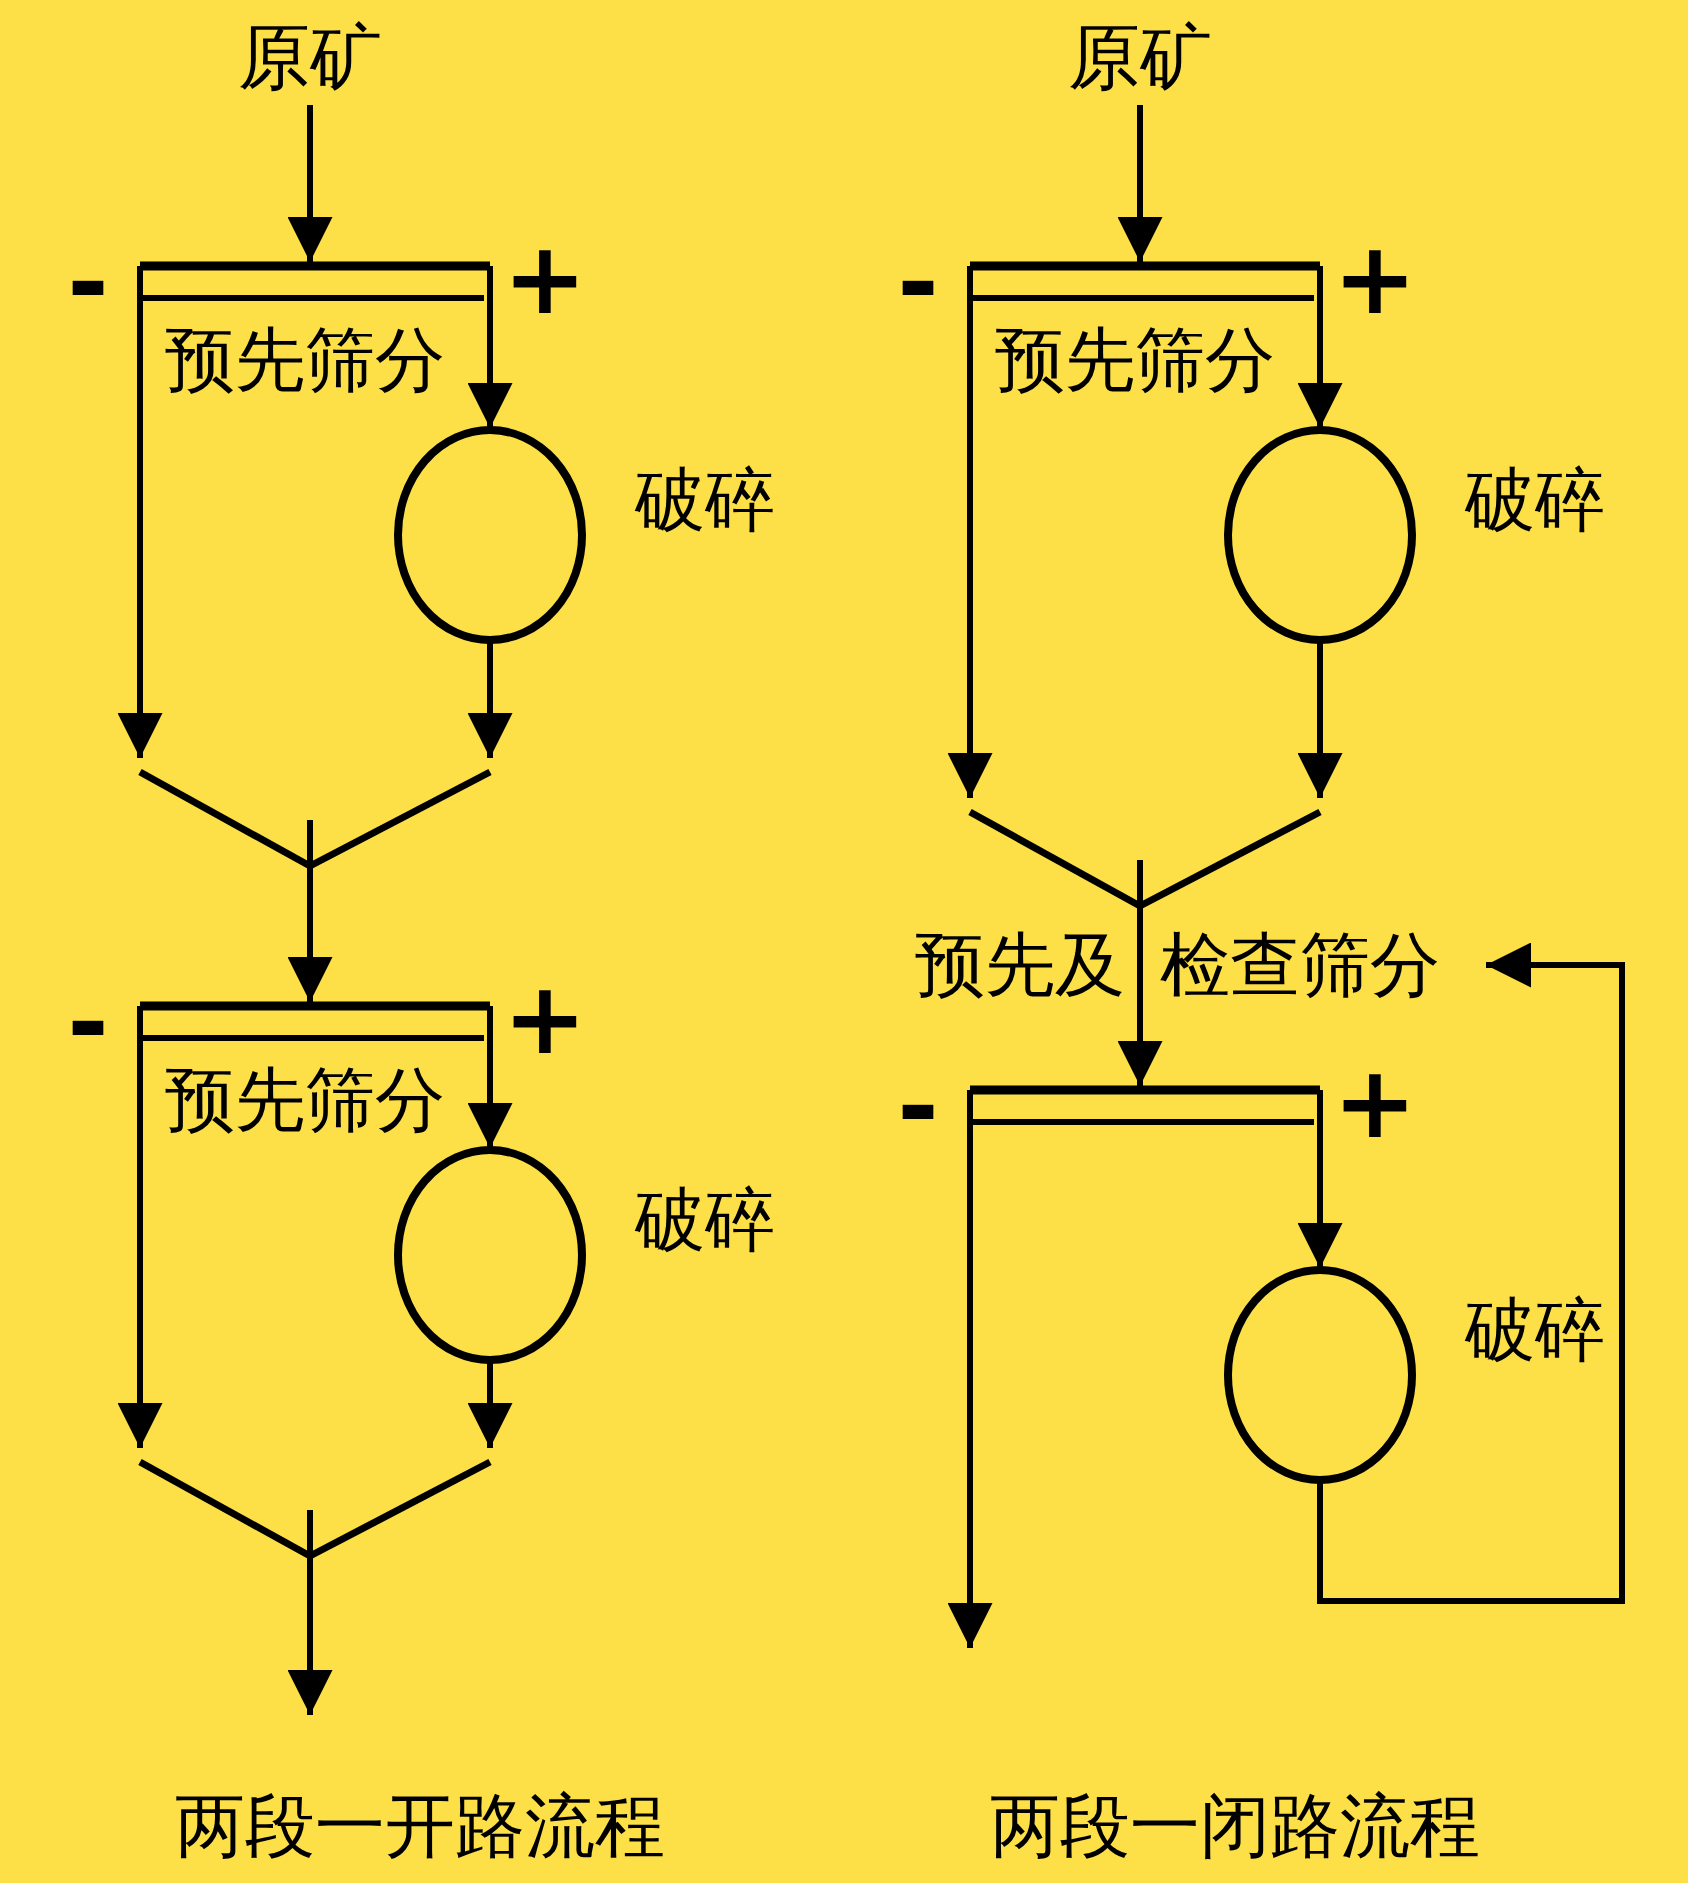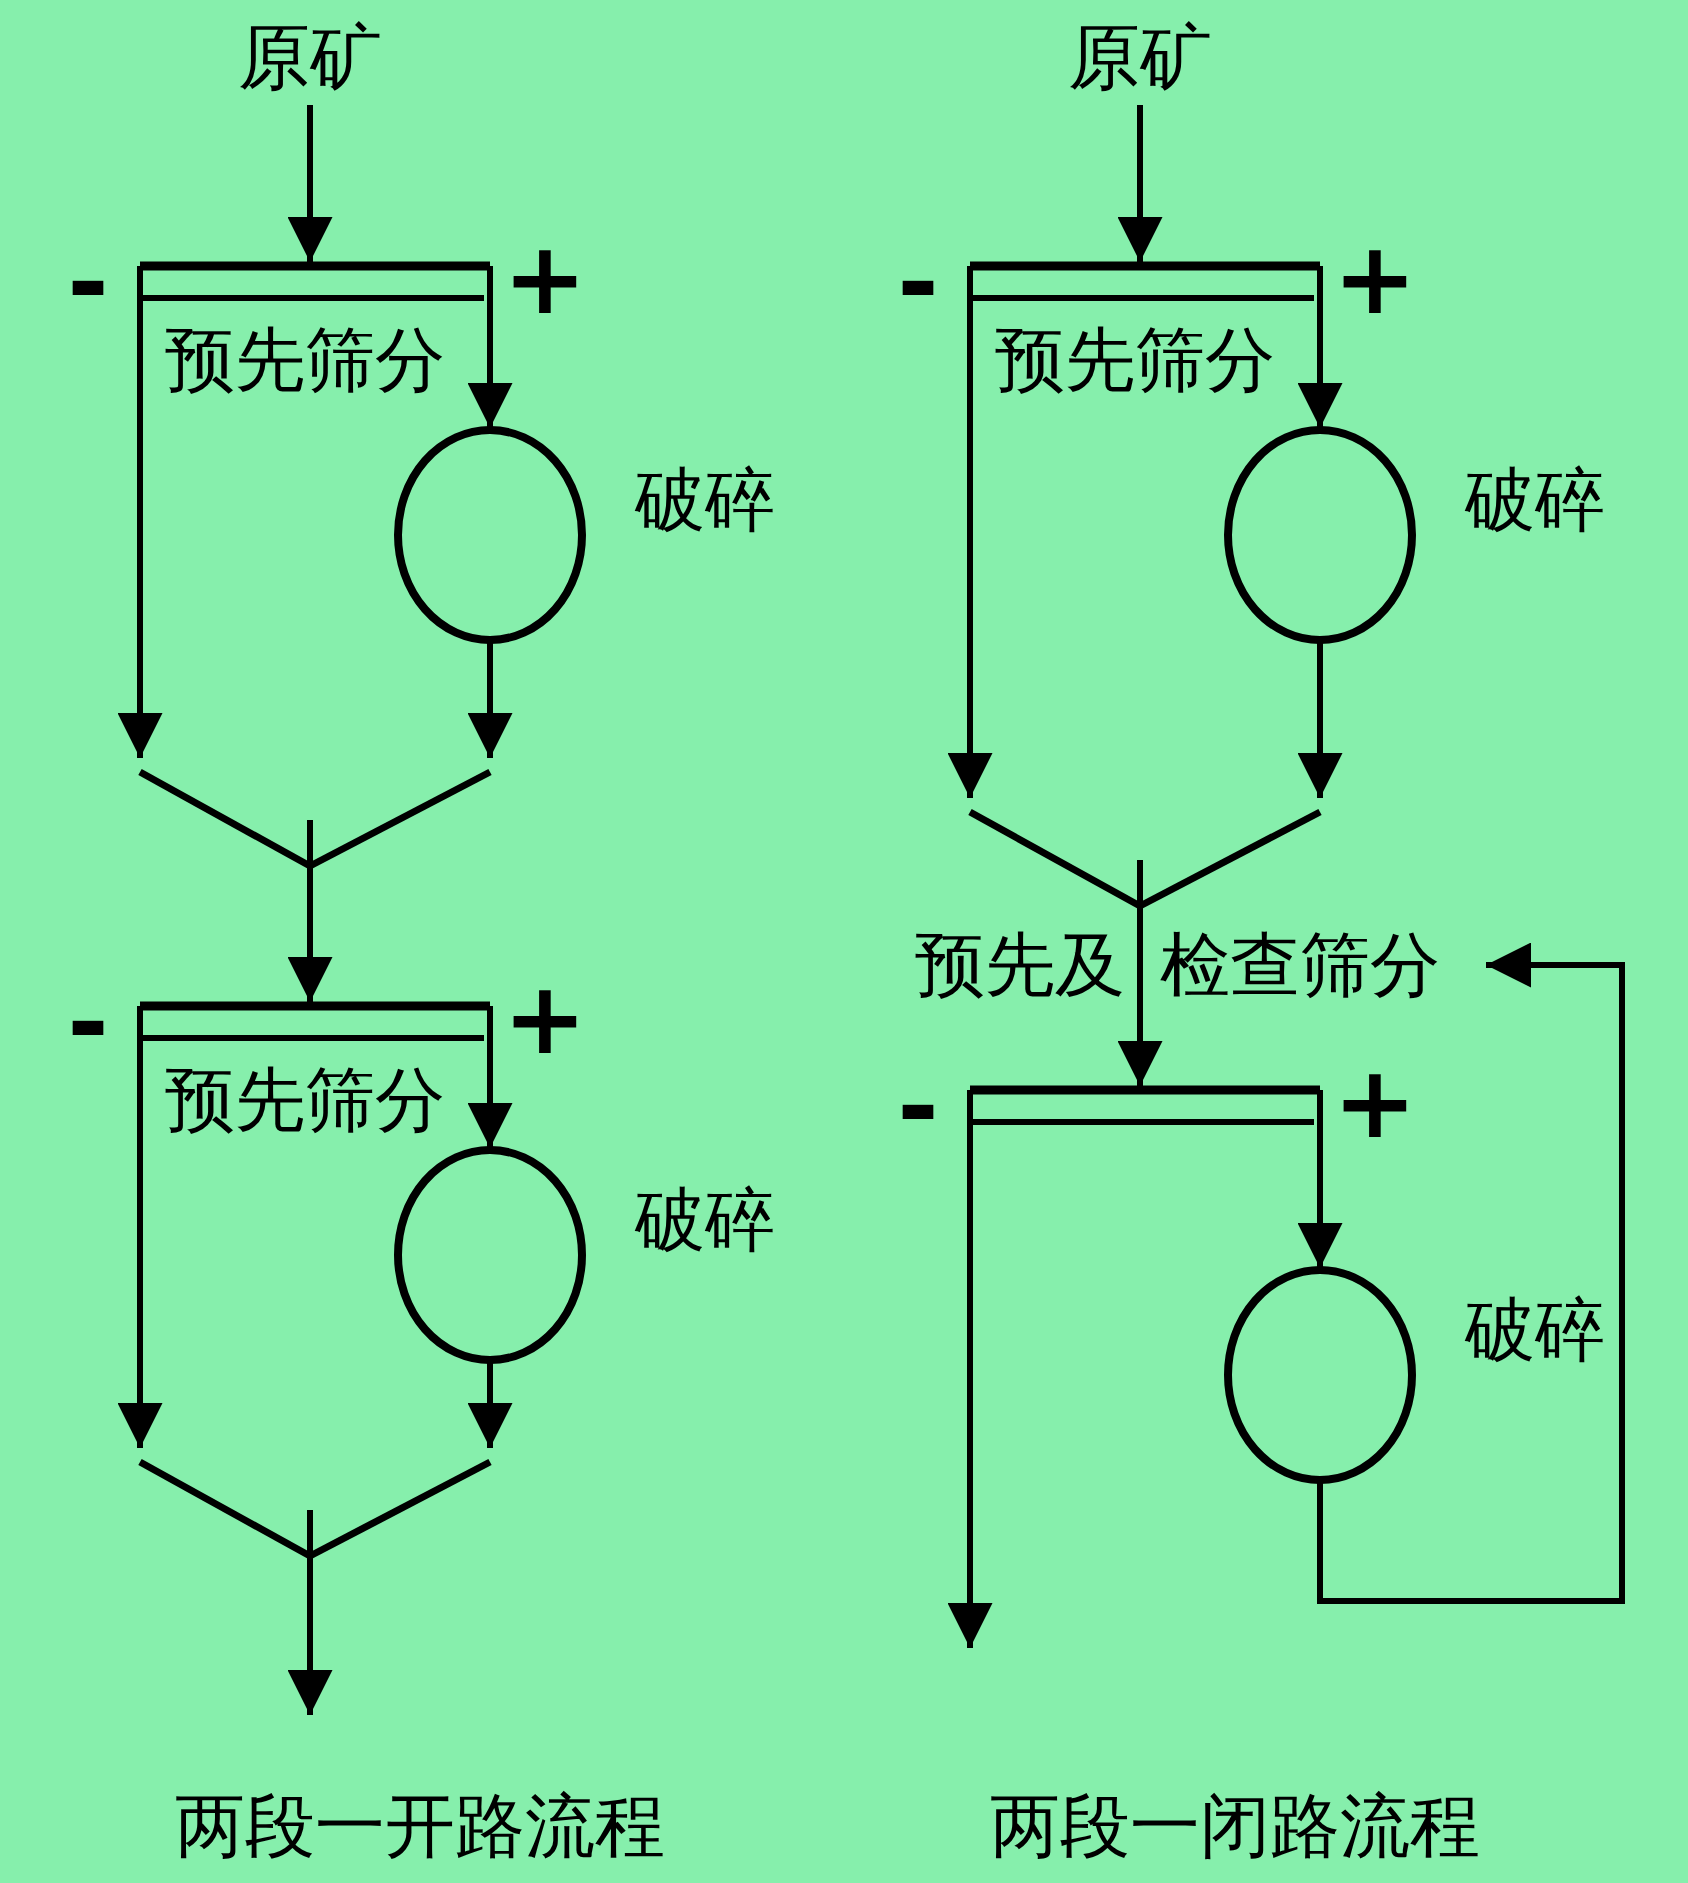--- a/index.html
+++ b/index.html
@@ -1,16 +1,16 @@
 <!DOCTYPE html>
 <html><head>
 <meta charset="utf-8">
 <style>
   html,body{margin:0;padding:0;background:#ffffff;}
-  .canvas-wrap{width:1688px;height:1883px;background:#86efac;position:relative;overflow:hidden;}
+  .canvas-wrap{width:1688px;height:1883px;background:#fde047;position:relative;overflow:hidden;}
   svg{display:block;}
   text{fill:#000000;}
   .cjk{font-family:"Liberation Serif","DejaVu Serif",serif;font-size:70px;}
   .feed{font-size:72px;}
   .caption{font-size:70px;}
   .sign{font-family:"DejaVu Sans","Liberation Sans",sans-serif;font-size:100px;font-weight:bold;}
   .flow{stroke:#000000;stroke-width:6;fill:none;}
   .diag{stroke:#000000;stroke-width:7;fill:none;}
   .deck-top{stroke:#000000;stroke-width:9;fill:none;}
   .deck-bottom{stroke:#000000;stroke-width:6;fill:none;}

